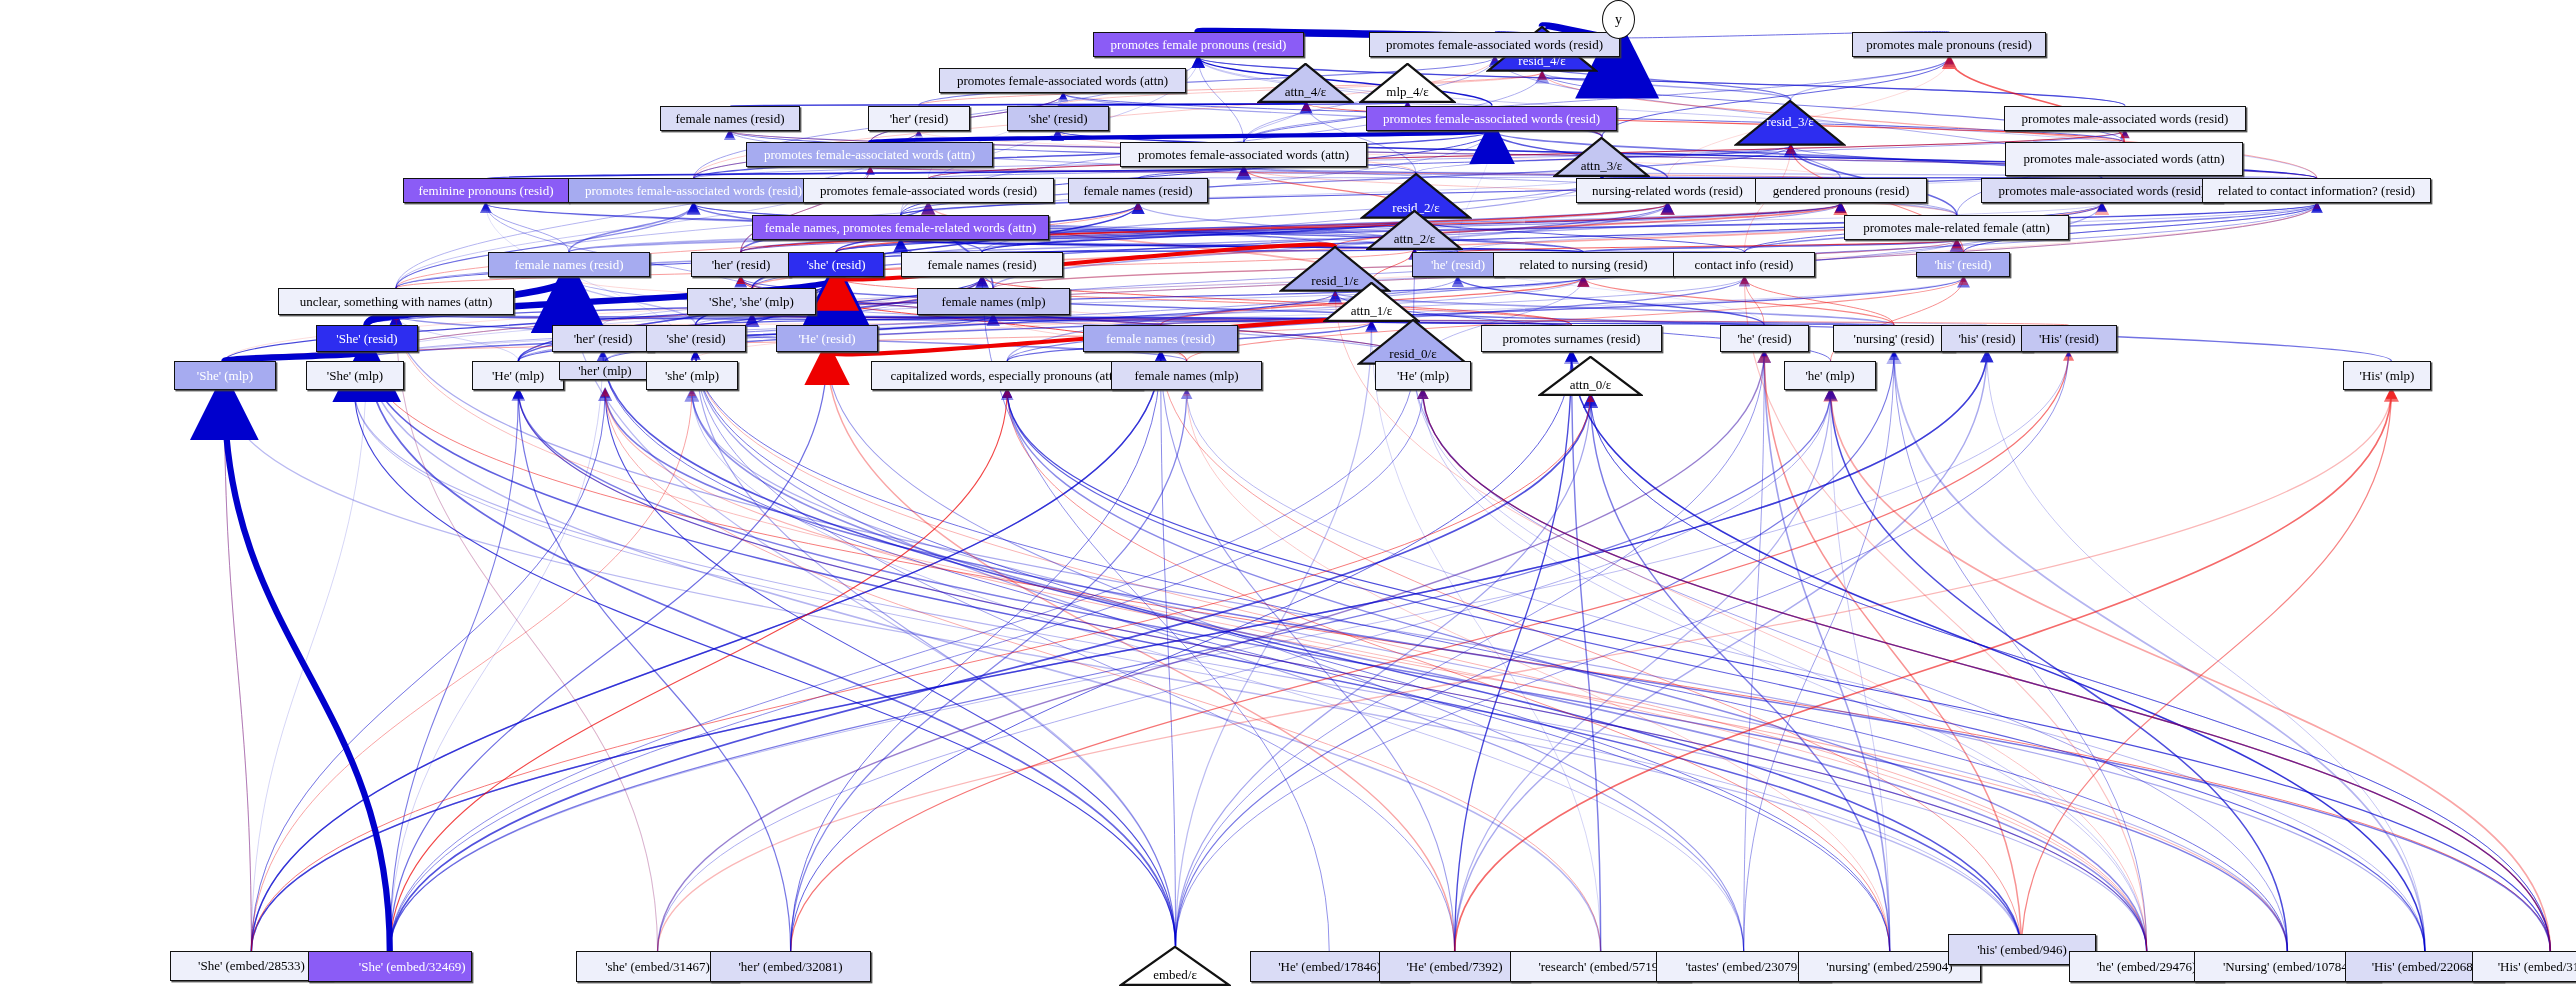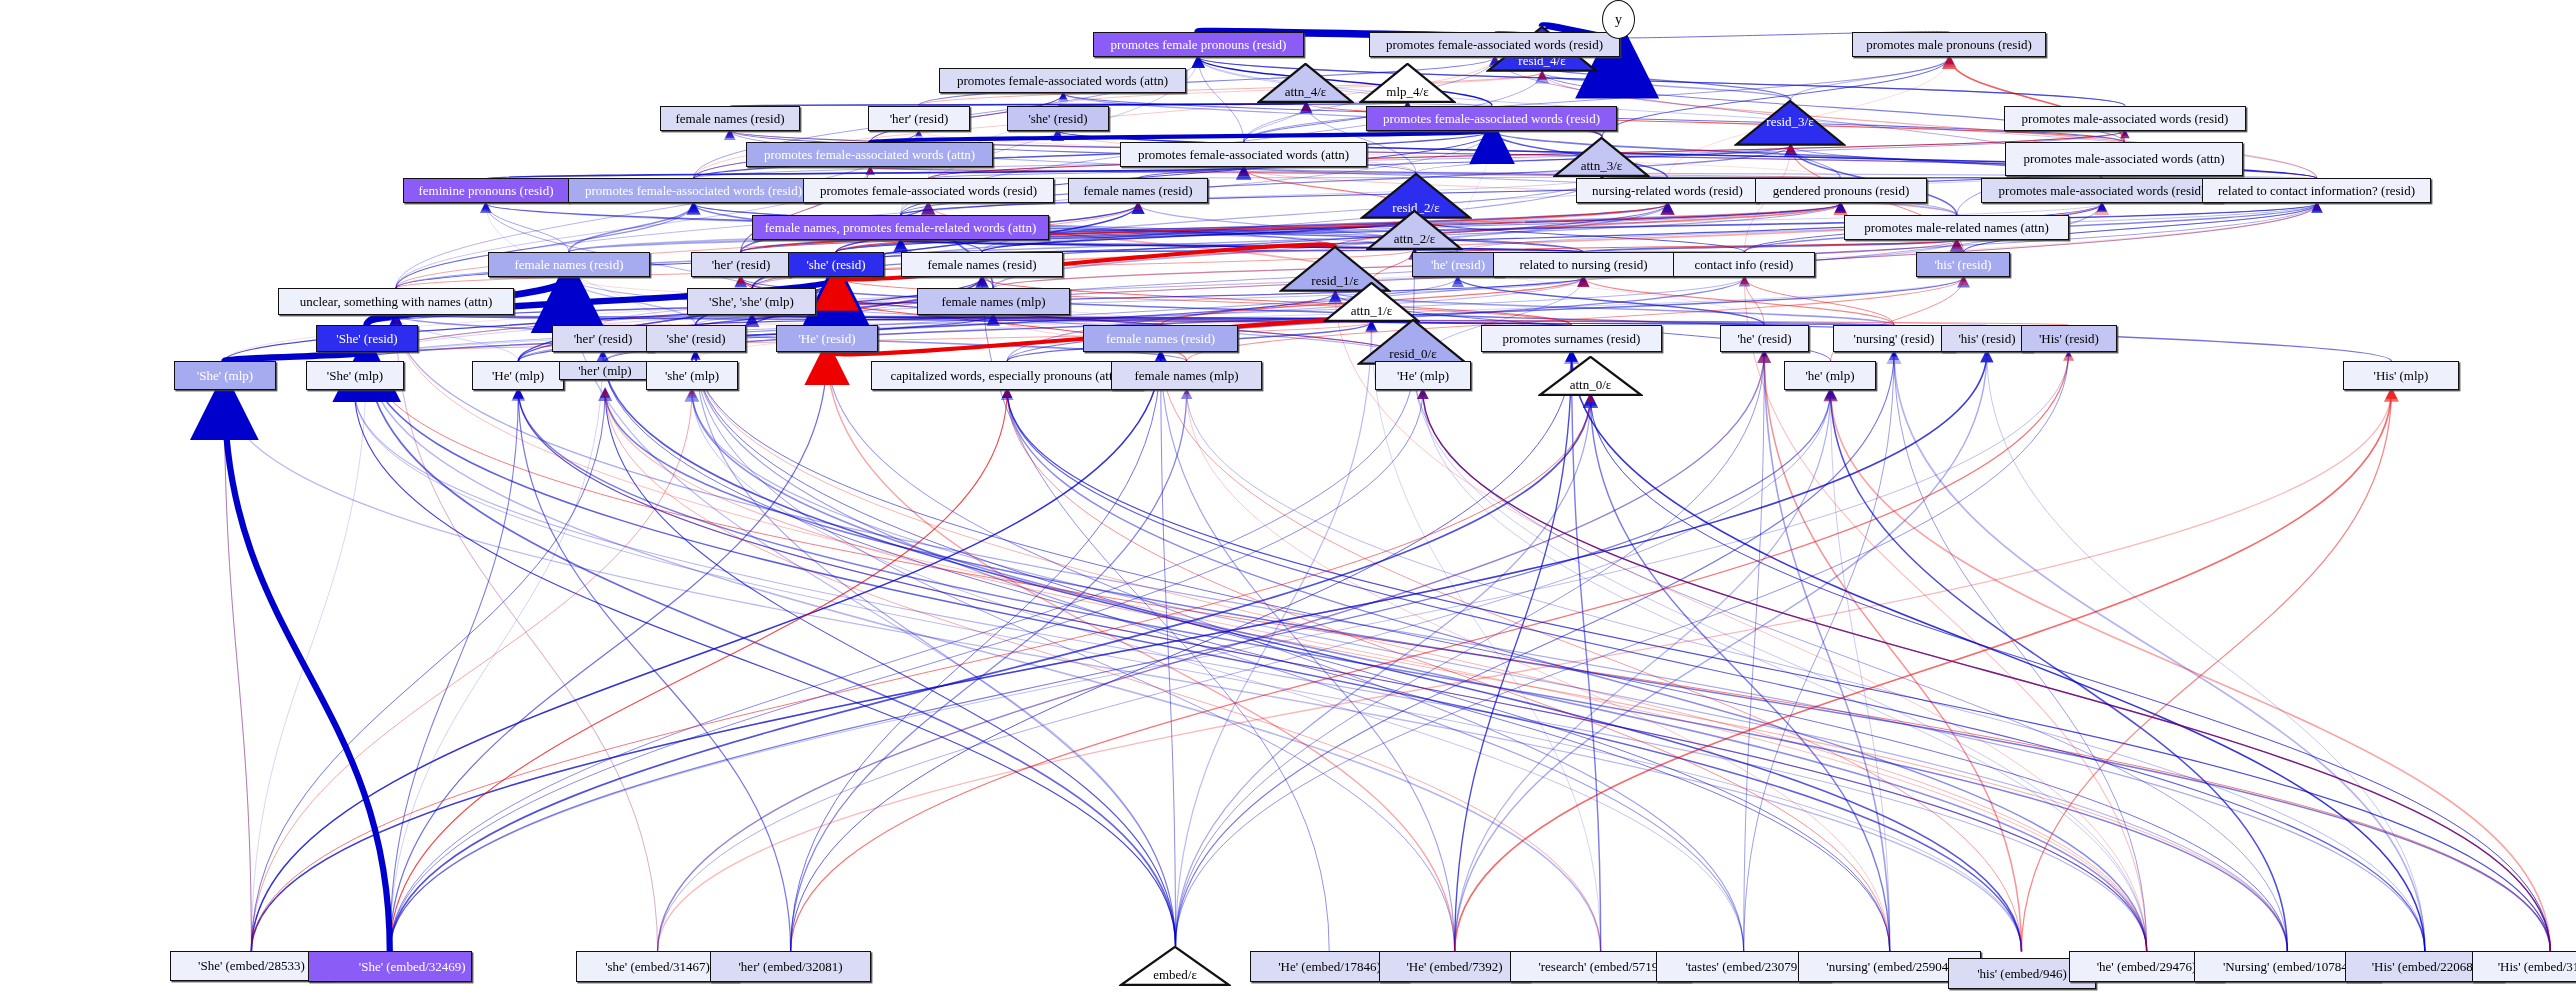--- a/index.html
+++ b/index.html
@@ -533,21 +533,21 @@
     <div class="node lit4" style="left: 752px; top: 215px; width: 297px; height: 25px;">
       <span>female names, promotes female-related words (attn)</span>
     </div>
     <div class="tri" style="left: 1366px; top: 210px; width: 97px; height: 40px;">
       <svg class="glyph" viewBox="0 0 100 100" preserveAspectRatio="none">
         <polygon points="50,2 98,97 2,97" fill="#c3c6f2" stroke="#111" stroke-width="2.2" vector-effect="non-scaling-stroke"></polygon>
       </svg>
       <span class="tlabel">attn_2/ε</span>
     </div>
     <div class="node" style="left: 1844px; top: 215px; width: 225px; height: 25px;">
-      <span>promotes male-related names (attn)</span>
+      <span>promotes male-related female (attn)</span>
     </div>
     <div class="node lit3" style="left: 488px; top: 252px; width: 162px; height: 25px;">
       <span>female names (resid)</span>
     </div>
     <div class="node lit1" style="left: 691px; top: 252px; width: 100px; height: 25px;">
       <span>'her' (resid)</span>
     </div>
     <div class="node lit5" style="left: 788px; top: 252px; width: 96px; height: 25px;">
       <span>'she' (resid)</span>
     </div>
@@ -649,21 +649,21 @@
     </div>
     <div class="tri" style="left: 1538px; top: 356px; width: 105px; height: 40px;">
       <svg class="glyph" viewBox="0 0 100 100" preserveAspectRatio="none">
         <polygon points="50,2 98,97 2,97" fill="#ffffff" stroke="#111" stroke-width="2.2" vector-effect="non-scaling-stroke"></polygon>
       </svg>
       <span class="tlabel">attn_0/ε</span>
     </div>
     <div class="node" style="left: 1784px; top: 361px; width: 92px; height: 29px;">
       <span>'he' (mlp)</span>
     </div>
-    <div class="node" style="left: 2343px; top: 361px; width: 116px; height: 29px;">
+    <div class="node" style="left: 2343px; top: 361px; width: 88px; height: 29px;">
       <span>'His' (mlp)</span>
     </div>
     <div class="node" style="left: 170px; top: 951px; width: 163px; height: 30px; font-family: Liberation Serif, serif;">
       <span>'She' (embed/28533)</span>
     </div>
     <div class="node lit4" style="left: 308px; top: 951px; width: 164px; height: 31px; padding-left: 48px;">
       <span>'She' (embed/32469)</span>
     </div>
     <div class="node" style="left: 576px; top: 951px; width: 163px; height: 31px;">
       <span>'she' (embed/31467)</span>
@@ -685,21 +685,21 @@
     </div>
     <div class="node" style="left: 1510px; top: 951px; width: 181px; height: 31px;">
       <span>'research' (embed/5719)</span>
     </div>
     <div class="node" style="left: 1656px; top: 951px; width: 175px; height: 31px;">
       <span>'tastes' (embed/23079)</span>
     </div>
     <div class="node" style="left: 1798px; top: 951px; width: 183px; height: 31px;">
       <span>'nursing' (embed/25904)</span>
     </div>
-    <div class="node lit1" style="left: 1948px; top: 958px; width: 148px; height: 31px;">
+    <div class="node lit1" style="left: 1948px; top: 934px; width: 148px; height: 31px;">
       <span>'his' (embed/946)</span>
     </div>
     <div class="node" style="left: 2069px; top: 951px; width: 155px; height: 31px;">
       <span>'he' (embed/29476)</span>
     </div>
     <div class="node" style="left: 2194px; top: 951px; width: 187px; height: 31px;">
       <span>'Nursing' (embed/10784)</span>
     </div>
     <div class="node lit1" style="left: 2345px; top: 951px; width: 159px; height: 31px;">
       <span>'His' (embed/22068)</span>

